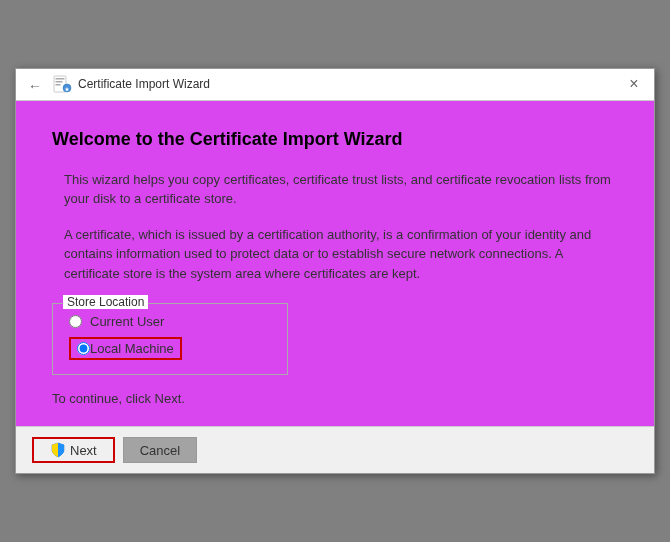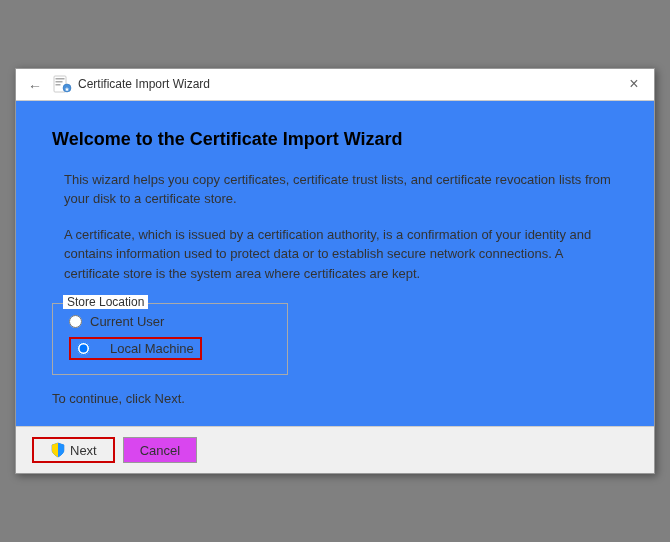--- a/index.html
+++ b/index.html
@@ -67,21 +67,21 @@
       display: flex;
       align-items: center;
       justify-content: center;
       cursor: pointer;
       font-size: 16px;
       color: #666;
     }
 
     .content {
       padding: 28px 36px 20px 36px;
-      background: #3b82f6;
+      background: #d946ef;
       flex: 1;
     }
 
     .wizard-title {
       font-size: 18px;
       font-weight: 600;
       color: #000;
       margin-bottom: 20px;
     }
 
@@ -126,21 +126,21 @@
 
     .radio-option input[type="radio"] {
       margin: 0;
     }
 
     .local-machine-highlight {
       border: 2px solid #cc0000;
       padding: 2px 6px;
       display: inline-flex;
       align-items: center;
-      gap: 20px;
+      gap: 0;
       justify-content: flex-end;
     }
 
     .continue-text {
       font-size: 13px;
       color: #333;
       margin-top: 12px;
     }
 
     .footer {
@@ -152,21 +152,21 @@
       justify-content: flex-start;
       gap: 8px;
     }
 
     .btn {
       height: 26px;
       padding: 0 16px;
       font-size: 13px;
       cursor: pointer;
       border: 1px solid #999;
-      background: #d946ef;
+      background: #a3a3a3;
       color: #333;
       display: flex;
       align-items: center;
       gap: 4px;
     }
 
     .btn-next {
       border: 2px solid #cc0000;
       background: #f0f0f0;
       min-width: 75px;

